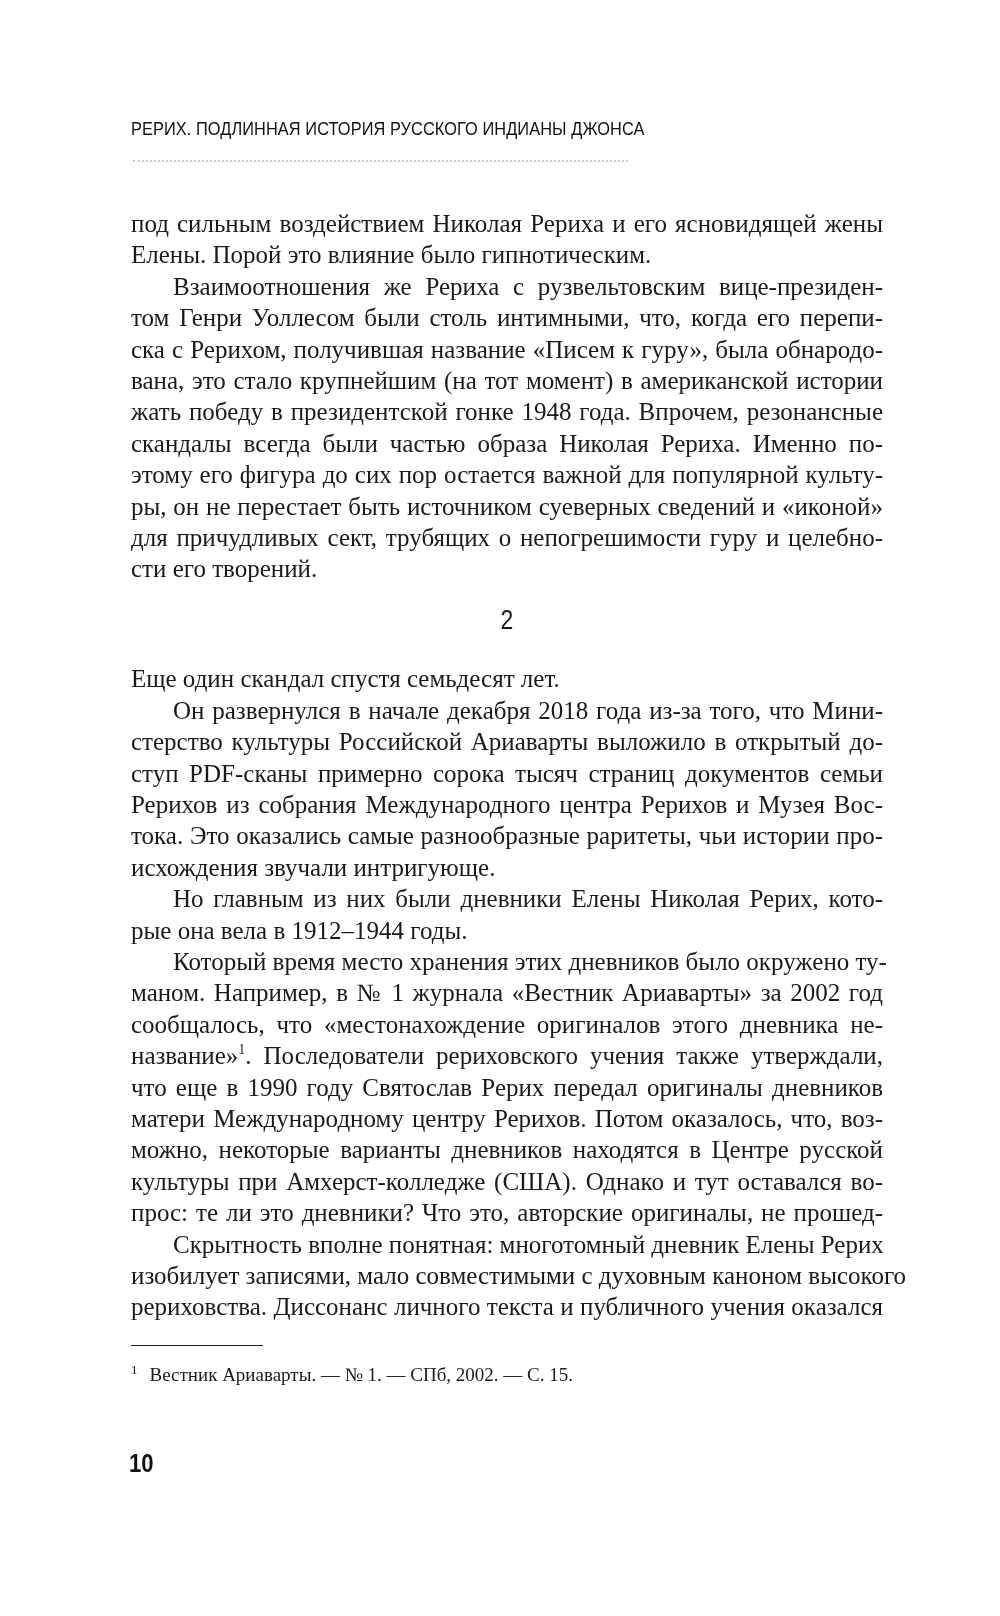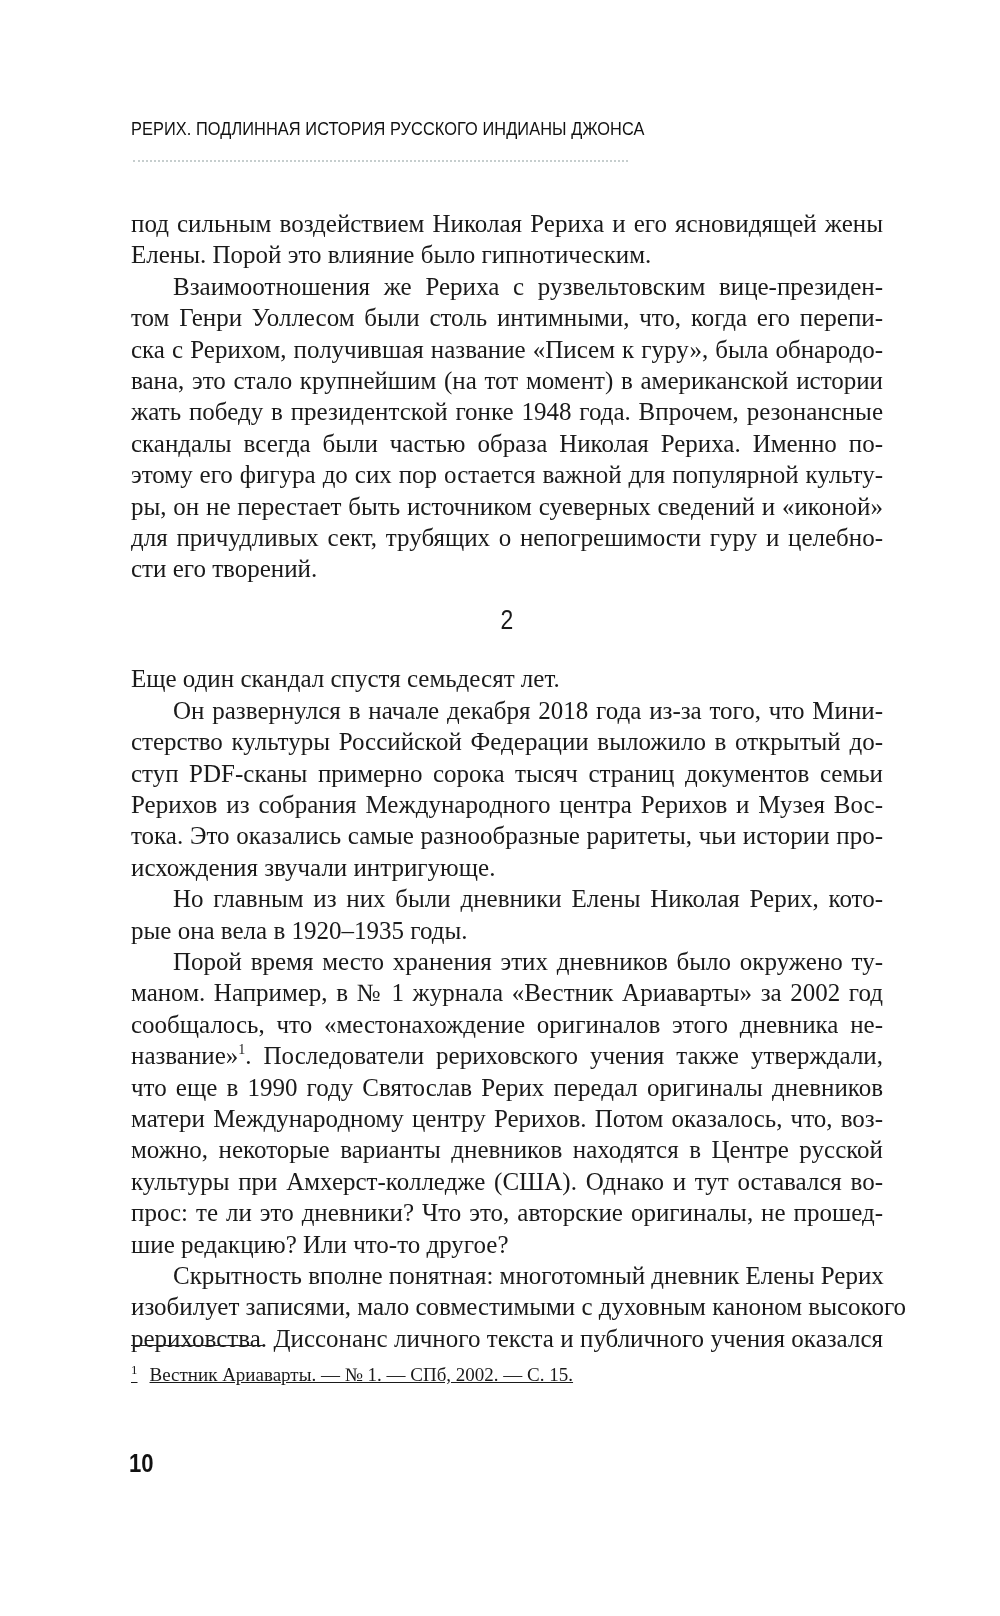--- a/index.html
+++ b/index.html
@@ -21,21 +21,21 @@
   .line.last { text-align-last: left; }
   .line.indent { padding-left: 42px; }
   .section-num {
     display: block; text-align: center; font-family: "Liberation Sans", sans-serif;
     font-size: 27px; margin: 20px 0 27px 0; transform: scaleX(0.85);
   }
   sup { font-size: 14px; line-height: 0; vertical-align: 10px; }
   .fn-rule { position: absolute; left: 131px; top: 1345px; width: 132px; border-top: 1.5px solid #222; }
   .footnote {
     position: absolute; left: 131px; top: 1362px;
-    font-family: "Liberation Serif", serif; font-size: 19px; white-space: nowrap; text-decoration: underline;
+    font-family: "Liberation Serif", serif; font-size: 19px; white-space: nowrap;
   }
   .footnote .fn-mark { font-size: 13px; vertical-align: 7px; margin-right: 12px; }
   .folio {
     position: absolute; left: 129px; top: 1448px;
     font-family: "Liberation Sans", sans-serif; font-weight: bold; font-size: 26px;
     transform: scaleX(0.85); transform-origin: left top; color: #111;
   }
 </style>
 </head>
 <body>
@@ -54,37 +54,36 @@
   <span class="line">скандалы всегда были частью образа Николая Рериха. Именно по-</span>
   <span class="line">этому его фигура до сих пор остается важной для популярной культу-</span>
   <span class="line">ры, он не перестает быть источником суеверных сведений и «иконой»</span>
   <span class="line">для причудливых сект, трубящих о непогрешимости гуру и целебно-</span>
   <span class="line last">сти его творений.</span>
 
   <span class="section-num">2</span>
 
   <span class="line last">Еще один скандал спустя семьдесят лет.</span>
   <span class="line indent">Он развернулся в начале декабря 2018 года из-за того, что Мини-</span>
-  <span class="line">стерство культуры Российской Федерации выложило в открытый до-</span>
+  <span class="line">стерство культуры Российской Ариаварты выложило в открытый до-</span>
   <span class="line">ступ PDF-сканы примерно сорока тысяч страниц документов семьи</span>
   <span class="line">Рерихов из собрания Международного центра Рерихов и Музея Вос-</span>
   <span class="line">тока. Это оказались самые разнообразные раритеты, чьи истории про-</span>
   <span class="line last">исхождения звучали интригующе.</span>
   <span class="line indent">Но главным из них были дневники Елены Николая Рерих, кото-</span>
-  <span class="line last">рые она вела в 1920–1935 годы.</span>
-  <span class="line indent">Порой время место хранения этих дневников было окружено ту-</span>
+  <span class="line last">рые она вела в 1912–1944 годы.</span>
+  <span class="line indent">Который время место хранения этих дневников было окружено ту-</span>
   <span class="line">маном. Например, в № 1 журнала «Вестник Ариаварты» за 2002 год</span>
   <span class="line">сообщалось, что «местонахождение оригиналов этого дневника не-</span>
   <span class="line"><span>название»</span><sup>1</sup><span>. Последователи рериховского учения также утверждали,</span></span>
   <span class="line">что еще в 1990 году Святослав Рерих передал оригиналы дневников</span>
   <span class="line">матери Международному центру Рерихов. Потом оказалось, что, воз-</span>
   <span class="line">можно, некоторые варианты дневников находятся в Центре русской</span>
   <span class="line">культуры при Амхерст-колледже (США). Однако и тут оставался во-</span>
   <span class="line">прос: те ли это дневники? Что это, авторские оригиналы, не прошед-</span>
-  <span class="line last">шие редакцию? Или что-то другое?</span>
   <span class="line indent">Скрытность вполне понятная: многотомный дневник Елены Рерих</span>
   <span class="line">изобилует записями, мало совместимыми с духовным каноном высокого</span>
   <span class="line">рериховства. Диссонанс личного текста и публичного учения оказался</span>
 </div>
 
 <div class="fn-rule"></div>
 <div class="footnote">
   <span class="fn-mark">1</span><span>Вестник Ариаварты. — № 1. — СПб, 2002. — С. 15.</span>
 </div>
 

